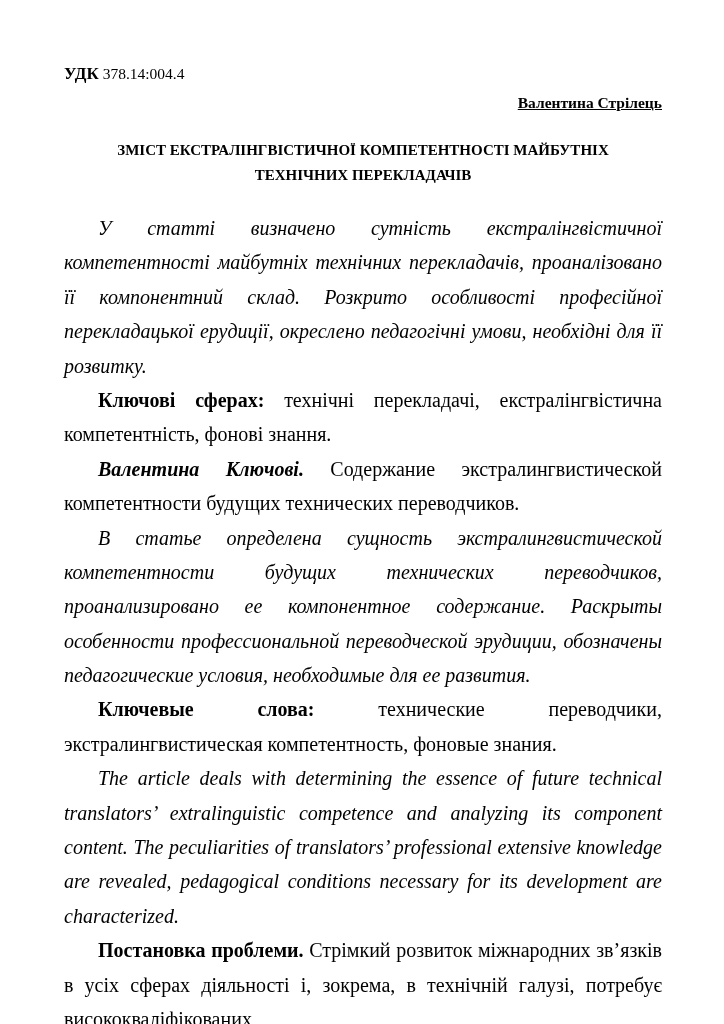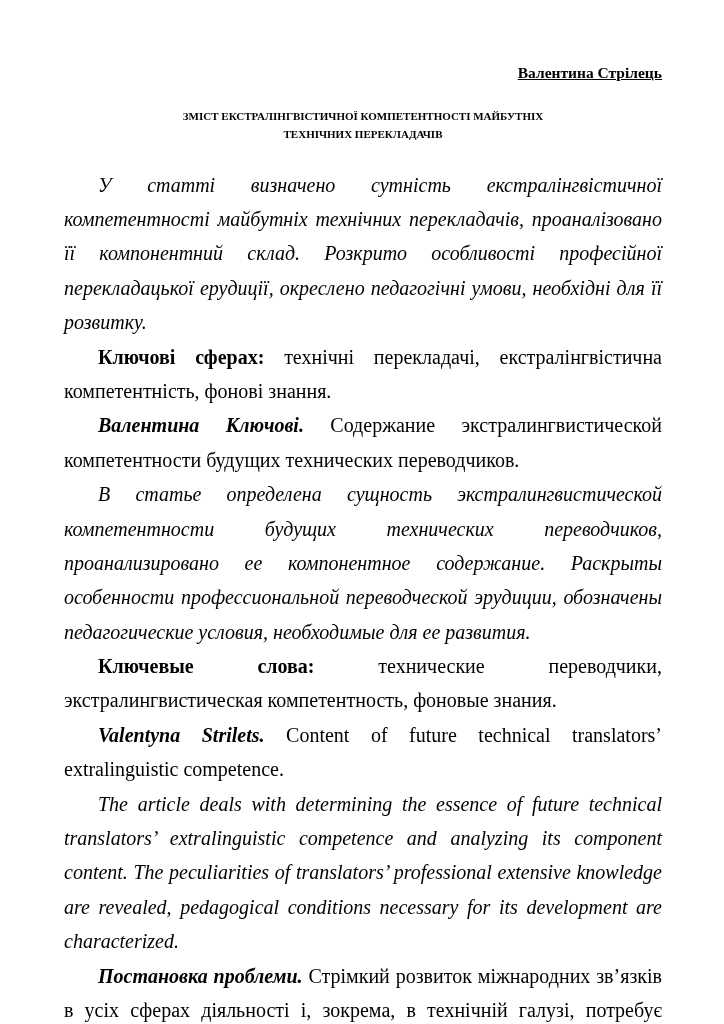--- a/index.html
+++ b/index.html
@@ -33,52 +33,55 @@
   .author-line {
     text-align: right;
     font-weight: bold;
     font-size: 15.5px;
     text-decoration: underline;
     margin: 0 0 26px 0;
   }
   .title {
     text-align: center;
     font-weight: bold;
-    font-size: 11px;
+    font-size: 15px;
     line-height: 1.62;
     margin: 0 auto 24px auto;
     width: 100%;
   }
   p.body-par {
     margin: 0 0 0 0;
     font-size: 20px;
     line-height: 1.72;
     text-align: justify;
     text-indent: 34px;
   }
   p.italic {
     font-style: italic;
   }
   .kw-label {
     font-weight: bold;
   }
   .kw-label-it {
     font-weight: bold;
-    font-style: italic;
   }
   .name-ru {
     font-weight: bold;
     font-style: italic;
   }
 </style>
 </head>
 <body>
 
 <div class="page">
 
+  <p class="udk">
+    <span class="udk-label">УДК</span>
+    <span>378.14:004.4</span>
+  </p>
 
   <p class="author-line">Валентина Стрілець</p>
 
   <div class="title">
     <div>ЗМІСТ ЕКСТРАЛІНГВІСТИЧНОЇ КОМПЕТЕНТНОСТІ МАЙБУТНІХ</div>
     <div>ТЕХНІЧНИХ ПЕРЕКЛАДАЧІВ</div>
   </div>
 
   <p class="body-par italic">У статті визначено сутність екстралінгвістичної компетентності майбутніх технічних перекладачів, проаналізовано її компонентний склад. Розкрито особливості професійної перекладацької ерудиції, окреслено педагогічні умови, необхідні для її розвитку.</p>
 
@@ -92,24 +95,20 @@
     <span>Содержание экстралингвистической компетентности будущих технических переводчиков.</span>
   </p>
 
   <p class="body-par italic">В статье определена сущность экстралингвистической компетентности будущих технических переводчиков, проанализировано ее компонентное содержание. Раскрыты особенности профессиональной переводческой эрудиции, обозначены педагогические условия, необходимые для ее развития.</p>
 
   <p class="body-par">
     <span class="kw-label">Ключевые слова:</span>
     <span>технические переводчики, экстралингвистическая компетентность, фоновые знания.</span>
   </p>
 
-  <p class="body-par">
-    <span class="name-ru">Valentyna Strilets.</span>
-    <span>Content of future technical translators’ extralinguistic competence.</span>
-  </p>
 
   <p class="body-par italic">The article deals with determining the essence of future technical translators’ extralinguistic competence and analyzing its component content. The peculiarities of translators’ professional extensive knowledge are revealed, pedagogical conditions necessary for its development are characterized.</p>
 
 
   <p class="body-par">
     <span class="kw-label-it">Постановка проблеми.</span>
     <span>Стрімкий розвиток міжнародних зв’язків в усіх сферах діяльності і, зокрема, в технічній галузі, потребує висококваліфікованих</span>
   </p>
 
 </div>

